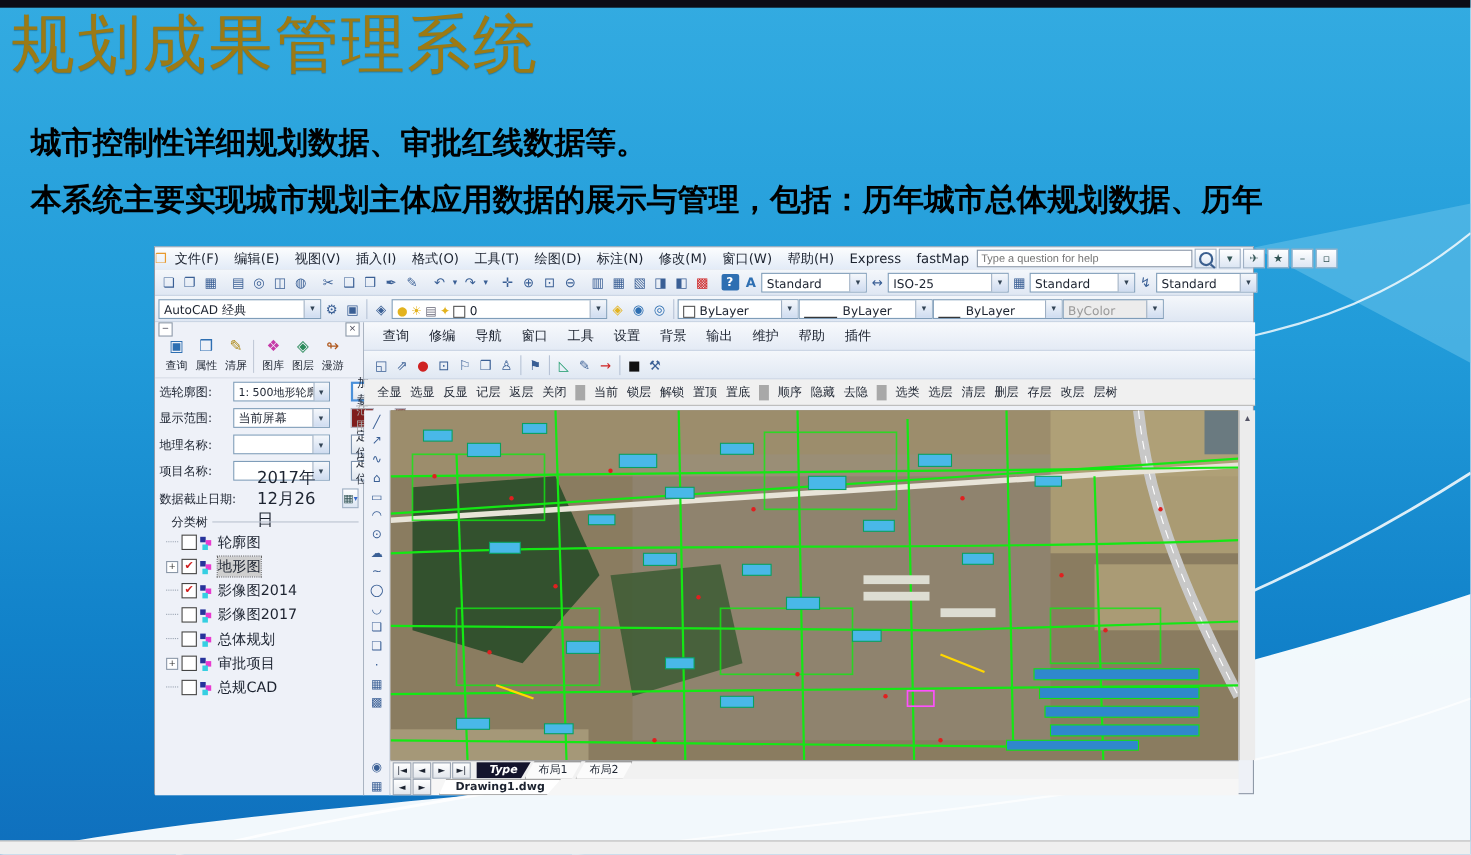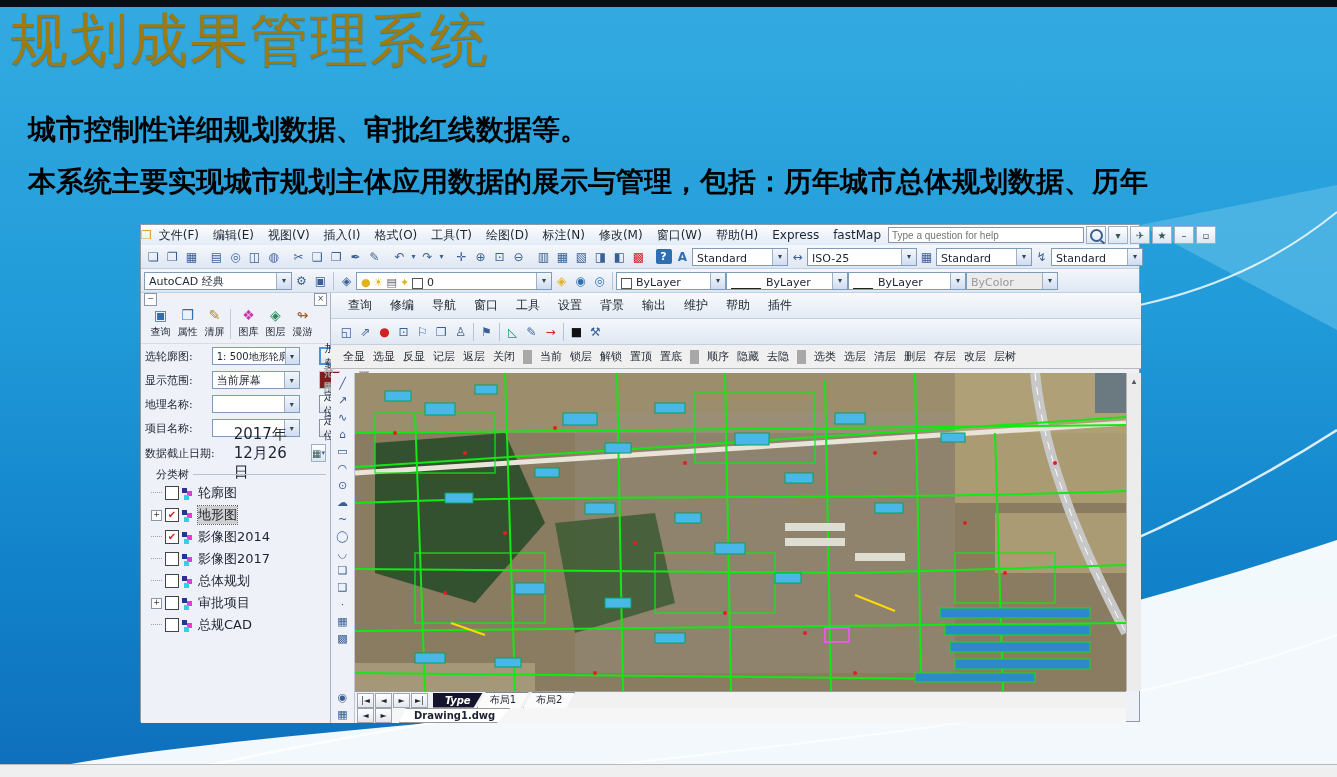--- a/index.html
+++ b/index.html
@@ -49,21 +49,21 @@
   .lp-tools{display:flex;align-items:flex-start;padding:2px 4px 4px 6px;border-bottom:1px solid #d6dce6;}
   .lp-tool{width:27px;display:flex;flex-direction:column;align-items:center;gap:1px;cursor:default;}
   .lp-tool .ic{font-size:14px;height:17px;}
   .lp-tool .lb{font-size:10px;}
   .vsep{width:1px;height:30px;background:#c2cad8;margin:2px 4px 0 2px;}
   .lp-row{display:flex;align-items:center;height:24px;padding:0 4px;gap:19px;}
   .lp-row .lab{font-size:11px;white-space:nowrap;}
   .btn{height:18px;border:1px solid #7f93ad;background:linear-gradient(#fdfdfd,#dfe5ee);
     font-size:11px;display:flex;align-items:center;justify-content:center;padding:0 4px;box-sizing:border-box;}
   .btn.primary{border:2px solid #4a90d9;}
-  .btn.dis{color:#aaa;border-color:#b9c2cf;background:#7f1d1d;font-weight:bold;}
+  .btn.dis{color:#aaa;border-color:#b9c2cf;background:#7f1d1d;}
   .tree-title-row{display:flex;align-items:center;height:16px;padding:0 4px;font-size:11px;gap:4px;margin-left:11px;}
   .tree-title-row .rule{flex:1;height:1px;background:#b9c2cf;}
   .tree{padding-left:10px;}
   .trow{display:flex;align-items:center;height:22px;gap:3px;cursor:default;}
   .expandbox{width:9px;height:9px;border:1px solid #8a97a8;background:#fff;font-size:8px;line-height:8px;
     text-align:center;color:#333;}
   .tspacer{width:11px;height:1px;border-top:1px dotted #9aa4b2;}
   .cb{width:12px;height:12px;border:1px solid #444;background:#fff;font-size:10px;font-weight:700;
     color:#d02020;line-height:11px;text-align:center;}
   .mini{position:relative;width:13px;height:13px;}

